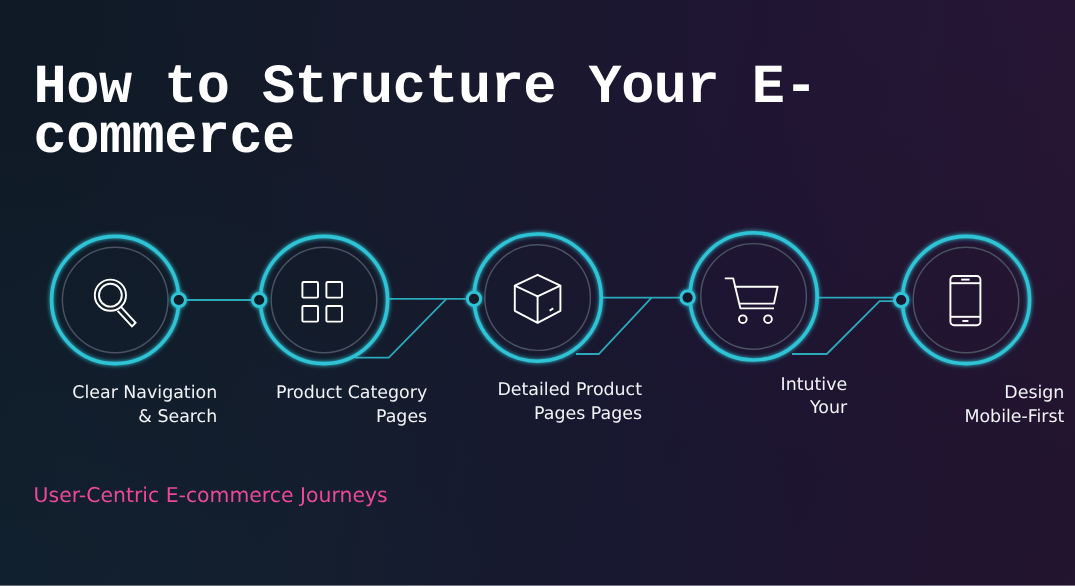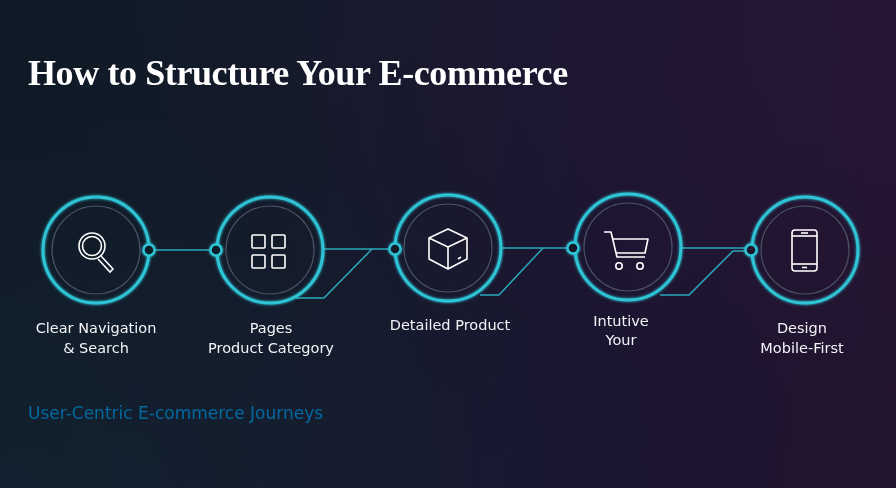--- a/index.html
+++ b/index.html
@@ -11,35 +11,35 @@
   }
   .glow {
     position: absolute; inset: 0;
     background:
       radial-gradient(ellipse at 0% 100%, rgba(20,45,60,0.35) 0%, rgba(0,0,0,0) 55%),
       radial-gradient(ellipse at 100% 0%, rgba(60,25,70,0.25) 0%, rgba(0,0,0,0) 60%);
     pointer-events: none;
   }
   .title {
     position: absolute; left: 28px; top: 52px;
-    font-family: Liberation Serif, serif; font-weight: bold;
-    font-size: 36px; line-height: 42px; letter-spacing: -0.4px;
+    font-family: Liberation Mono, monospace; font-weight: bold;
+    font-size: 46px; line-height: 42px; letter-spacing: -0.4px;
     margin: 0; color: #ffffff;
   }
   .title span { display: block; }
   svg.diagram { position: absolute; left: 0; top: 0; }
   .label {
-    position: absolute; width: 170px; text-align: center;
+    position: absolute; width: 170px; text-align: right;
     font-size: 14.5px; line-height: 20px; color: #f1f3f6;
     font-family: "DejaVu Sans", sans-serif;
   }
   .label span { display: block; }
   .caption {
     position: absolute; left: 28px; top: 403px;
-    font-size: 17px; color: #0369a1;
+    font-size: 17px; color: #ec4899;
     font-family: "DejaVu Sans", sans-serif;
   }
 </style>
 </head>
 <body>
 
 <div class="glow"></div>
 
 <h1 class="title">
   <span>How to Structure Your E-commerce</span>
@@ -128,25 +128,26 @@
     </g>
     <circle cx="751" cy="250" r="5.5" fill="#1a152d" stroke="#2ec4d6" stroke-width="2.5" filter="url(#g)"></circle>
   </g>
 </svg>
 
 <div class="label" style="left:11px; top:318px;">
   <span>Clear Navigation</span>
   <span>&amp; Search</span>
 </div>
 <div class="label" style="left:186px; top:318px;">
+  <span>Product Category</span>
   <span>Pages</span>
-  <span>Product Category</span>
 </div>
 <div class="label" style="left:365px; top:315px;">
   <span>Detailed Product</span>
+  <span>Pages Pages</span>
 </div>
 <div class="label" style="left:536px; top:312px; line-height:19px;">
   <span>Intutive</span>
   <span>Your</span>
 </div>
 <div class="label" style="left:717px; top:318px;">
   <span>Design</span>
   <span>Mobile-First</span>
 </div>
 

